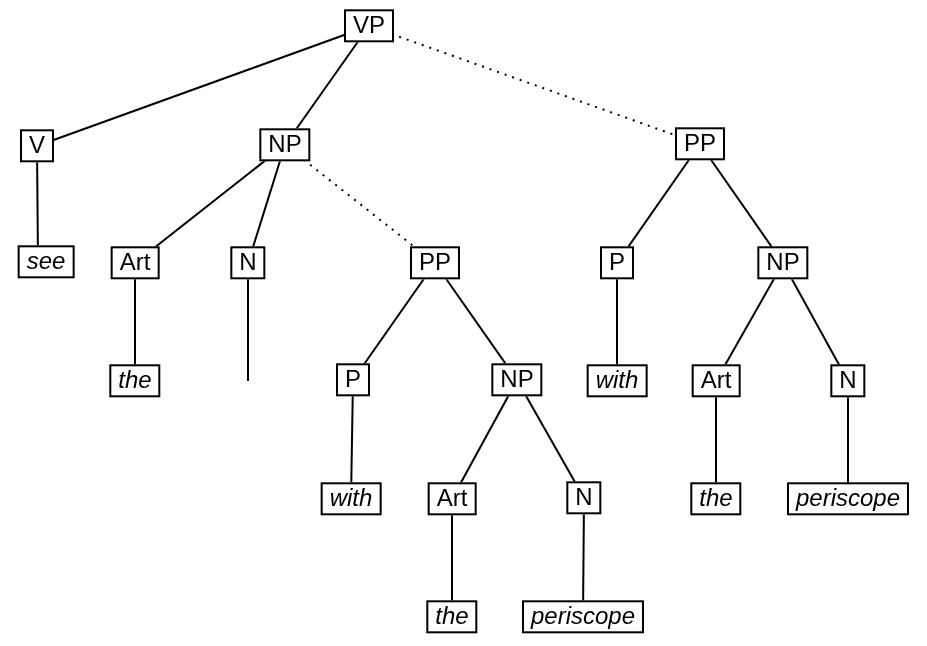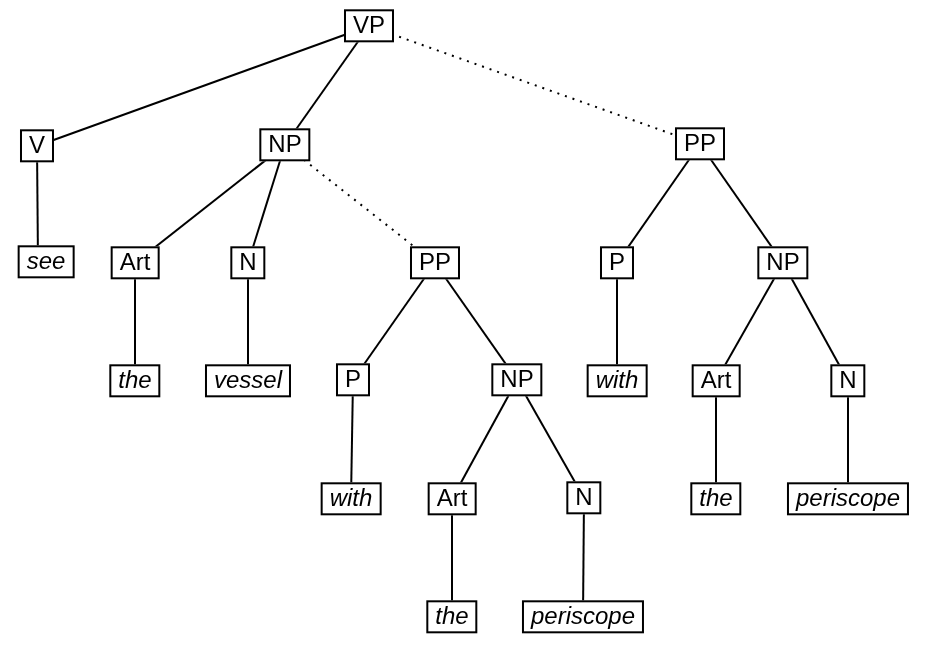--- a/index.html
+++ b/index.html
@@ -91,21 +91,20 @@
       <div class="tree-node" style="left: 37px; top: 146px;">V</div>
       <div class="tree-node" style="left: 285px; top: 145px;">NP</div>
       <div class="tree-node" style="left: 700px; top: 144px;">PP</div>
       <div class="tree-node terminal" style="left: 38px; top: 262px; margin-left: 8px;">see</div>
       <div class="tree-node" style="left: 135px; top: 263px;">Art</div>
       <div class="tree-node" style="left: 248px; top: 263px;">N</div>
       <div class="tree-node" style="left: 435px; top: 263px;">PP</div>
       <div class="tree-node" style="left: 617px; top: 263px;">P</div>
       <div class="tree-node" style="left: 783px; top: 263px;">NP</div>
       <div class="tree-node terminal" style="left: 135px; top: 381px;">the</div>
-      <div class="tree-node terminal" style="left: 248px; top: 381px;">vessel</div>
       <div class="tree-node" style="left: 353px; top: 380px;">P</div>
       <div class="tree-node" style="left: 517px; top: 380px;">NP</div>
       <div class="tree-node terminal" style="left: 617px; top: 381px;">with</div>
       <div class="tree-node" style="left: 716px; top: 381px;">Art</div>
       <div class="tree-node" style="left: 848px; top: 381px;">N</div>
       <div class="tree-node terminal" style="left: 351px; top: 499px;">with</div>
       <div class="tree-node" style="left: 452px; top: 499px;">Art</div>
       <div class="tree-node" style="left: 584px; top: 498px;">N</div>
       <div class="tree-node terminal" style="left: 716px; top: 499px;">the</div>
       <div class="tree-node terminal" style="left: 848px; top: 499px;">periscope</div>

